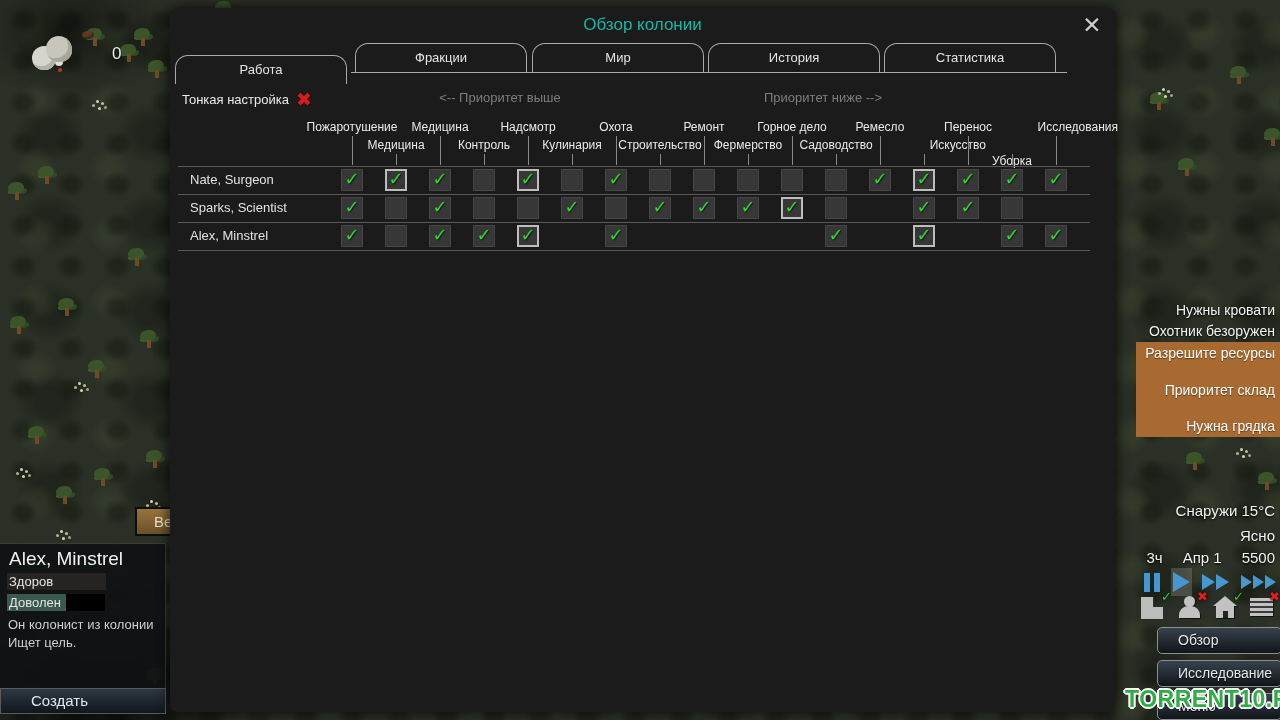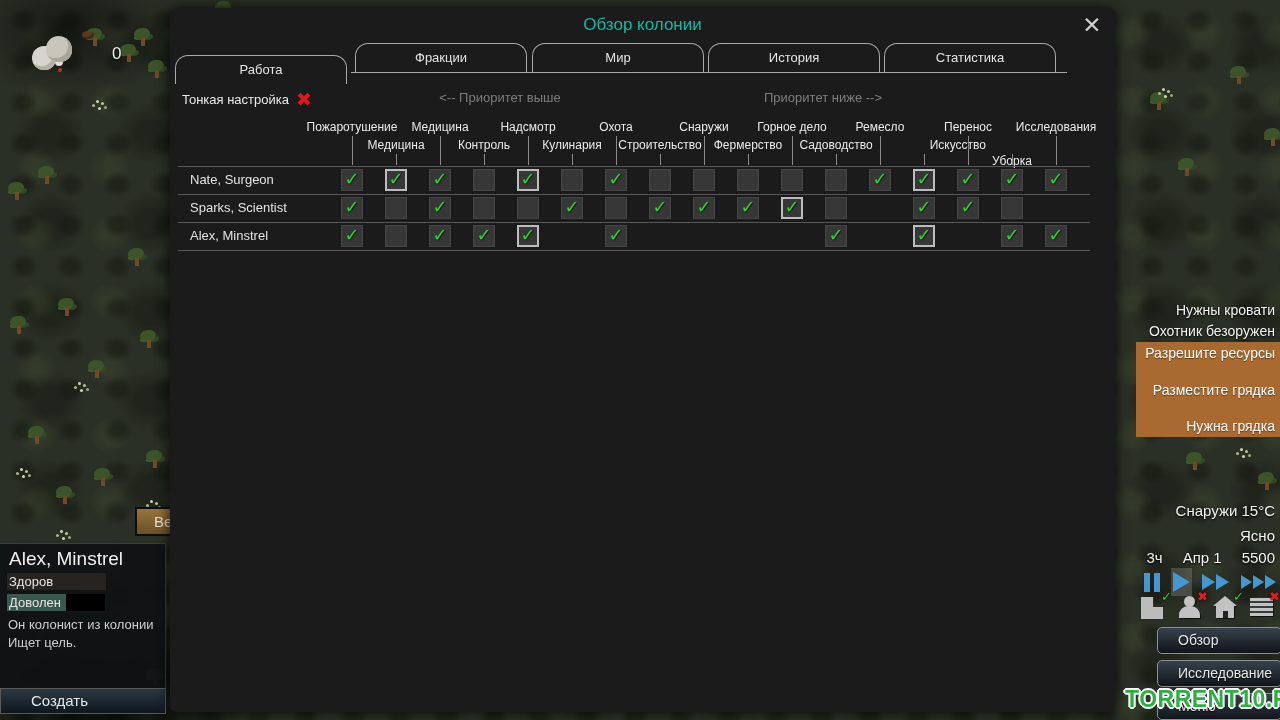--- a/index.html
+++ b/index.html
@@ -190,37 +190,37 @@
         <div class="col-label low" style="left: 252px;">Контроль</div>
         <div class="col-tick low" style="left: 314px;"></div>
         <div class="col-label" style="left: 296px;">Надсмотр</div>
         <div class="col-tick" style="left: 358px;"></div>
         <div class="col-label low" style="left: 340px;">Кулинария</div>
         <div class="col-tick low" style="left: 402px;"></div>
         <div class="col-label" style="left: 384px;">Охота</div>
         <div class="col-tick" style="left: 446px;"></div>
         <div class="col-label low" style="left: 428px;">Строительство</div>
         <div class="col-tick low" style="left: 490px;"></div>
-        <div class="col-label" style="left: 472px;">Снаружи</div>
+        <div class="col-label" style="left: 472px;">Ремонт</div>
         <div class="col-tick" style="left: 534px;"></div>
         <div class="col-label low" style="left: 516px;">Фермерство</div>
         <div class="col-tick low" style="left: 578px;"></div>
         <div class="col-label" style="left: 560px;">Горное дело</div>
         <div class="col-tick" style="left: 622px;"></div>
         <div class="col-label low" style="left: 604px;">Садоводство</div>
         <div class="col-tick low" style="left: 666px;"></div>
         <div class="col-label" style="left: 648px;">Ремесло</div>
         <div class="col-tick" style="left: 710px;"></div>
         <div class="col-label low" style="left: 692px; text-align: right;">Искусство</div>
         <div class="col-tick low" style="left: 754px;"></div>
         <div class="col-label" style="left: 736px;">Перенос</div>
         <div class="col-tick" style="left: 798px;"></div>
         <div class="col-label low" style="left: 780px; margin-top: 16px;">Уборка</div>
         <div class="col-tick low" style="left: 842px;"></div>
-        <div class="col-label" style="left: 824px;">Исследования</div>
+        <div class="col-label" style="left: 824px; text-align: right;">Исследования</div>
         <div class="col-tick" style="left: 886px;"></div>
       </div>
     <div>
         <div class="table-line" style="top: 158px;"></div>
         <div class="table-line" style="top: 186px;"></div>
         <div class="table-line" style="top: 214px;"></div>
         <div class="table-line" style="top: 242px;"></div>
         <div class="row-label" style="top: 158px;">Nate, Surgeon</div>
         <div class="cell checked" style="left: 171px; top: 161px;">✓</div>
         <div class="cell hl checked" style="left: 215px; top: 161px;">✓</div>
@@ -268,21 +268,21 @@
         <div class="cell checked" style="left: 875px; top: 217px;">✓</div>
       </div>
   </div>
 
   <div id="alert-stack">
       <div class="alert-plain" style="top: 302px;">Нужны кровати</div>
       <div class="alert-plain" style="top: 323px; margin-left: 36px;">Охотник безоружен</div>
     </div>
   <div class="urgent-box" id="urgent-box" style="background: rgb(169, 106, 49);">
       <div class="urgent-item">Разрешите ресурсы</div>
-      <div class="urgent-item">Разместите грядка</div>
+      <div class="urgent-item">Приоритет склад</div>
       <div class="urgent-item">Нужна грядка</div>
     </div>
 
   <div class="status-line" style="top:502px">Снаружи 15°C</div>
   <div class="status-line" style="top:527px">Ясно</div>
   <div class="time-row">
     <span>3ч</span>
     <span>Апр 1</span>
     <span>5500</span>
   </div>

